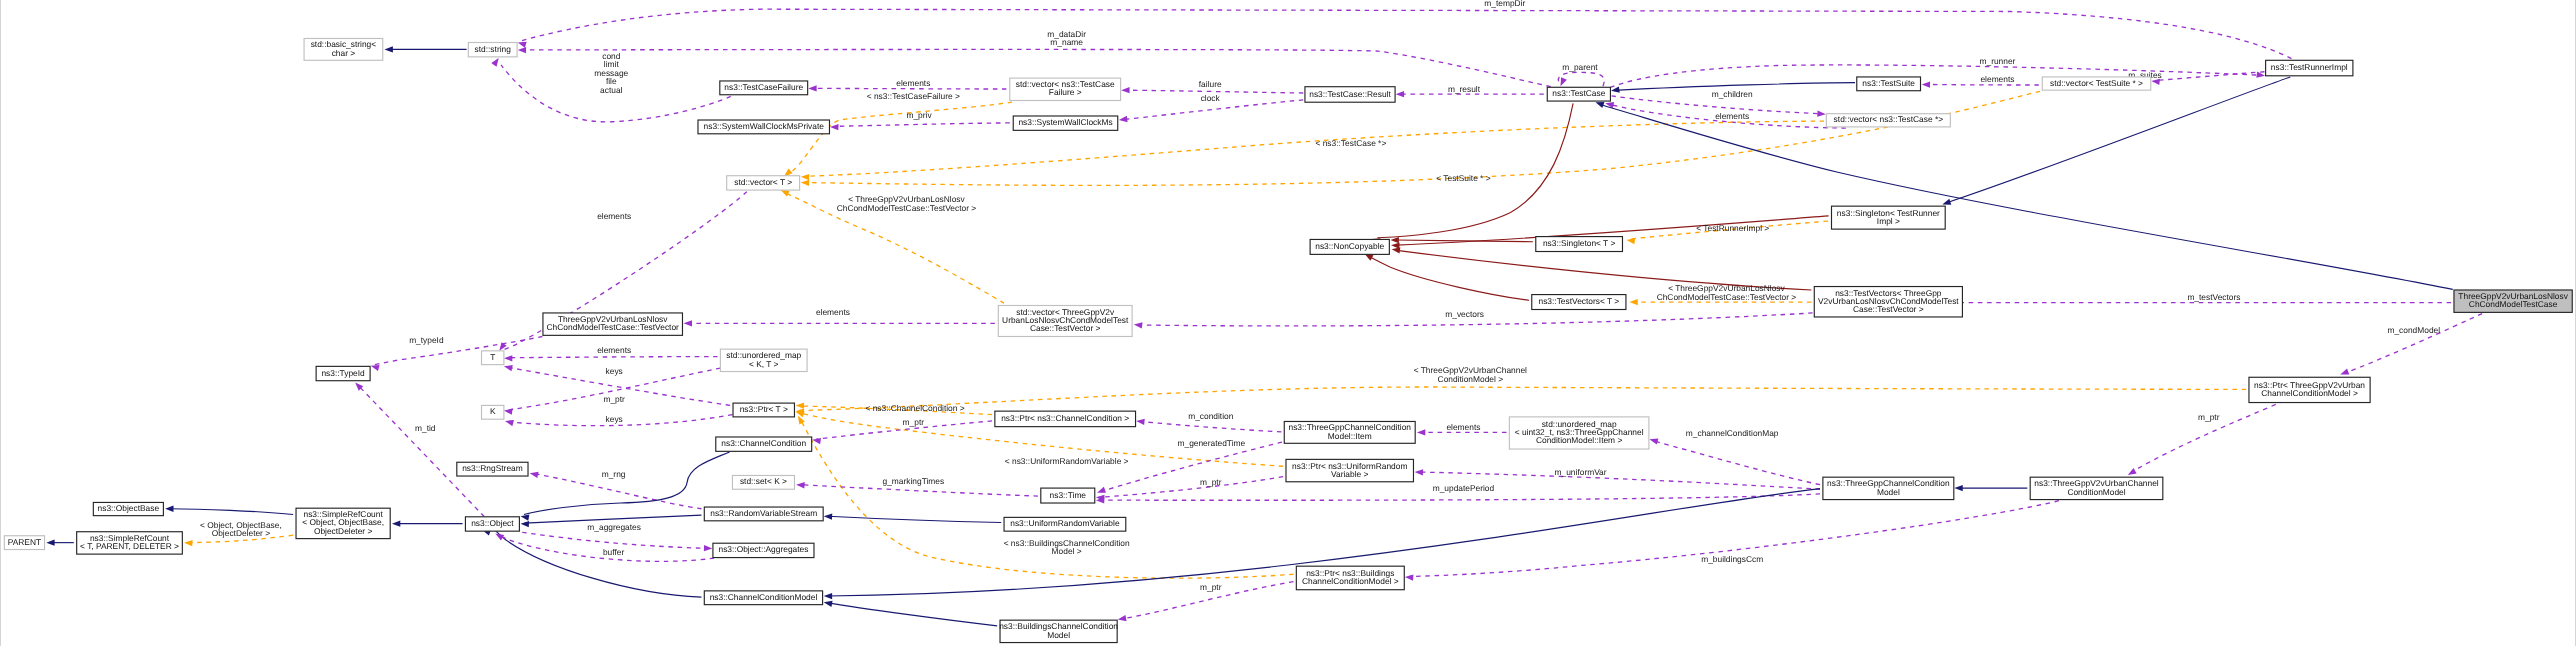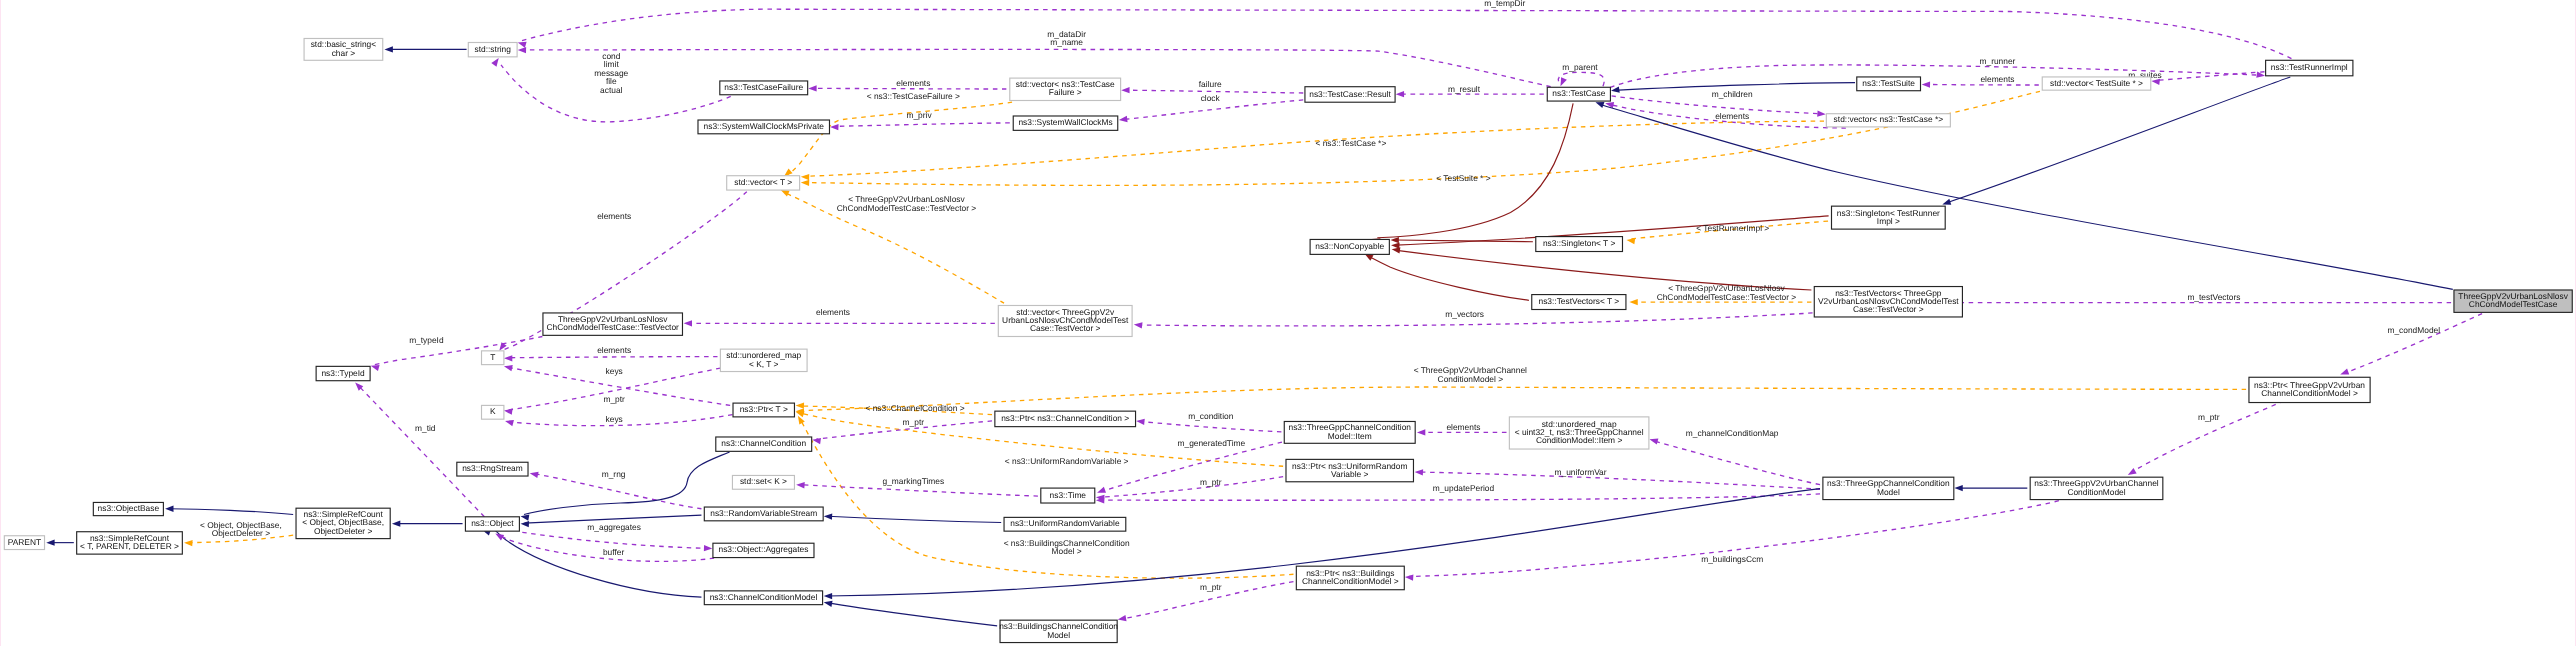--- a/index.html
+++ b/index.html
@@ -1,17 +1,17 @@
 <!DOCTYPE html>
 <html style="font-size:9.2px"><head>
 <meta charset="utf-8">
 <style>
   html,body{margin:0;padding:0;background:#ffffff;-webkit-font-smoothing:antialiased;}
   *{text-rendering:geometricPrecision;}
-  #page{position:relative;width:2576px;height:646px;background:#f9a8d4;overflow:hidden;}
+  #page{position:relative;width:2576px;height:646px;background:#737373;overflow:hidden;}
   svg{display:block;}
   .nd-text{font-family:"Liberation Sans",sans-serif;font-size:14.6px;fill:#111111;text-anchor:middle;}
   .ed-text{font-family:"Liberation Sans",sans-serif;font-size:14.6px;fill:#1a1a1a;text-anchor:middle;}
 </style>
 </head>
 <body>
 
 <div id="page">
 <svg id="graph" width="2576" height="646" viewBox="0 0 4485 1125" xmlns="http://www.w3.org/2000/svg">
   <rect x="0" y="0" width="4485" height="1125" fill="#ffffff"></rect>

